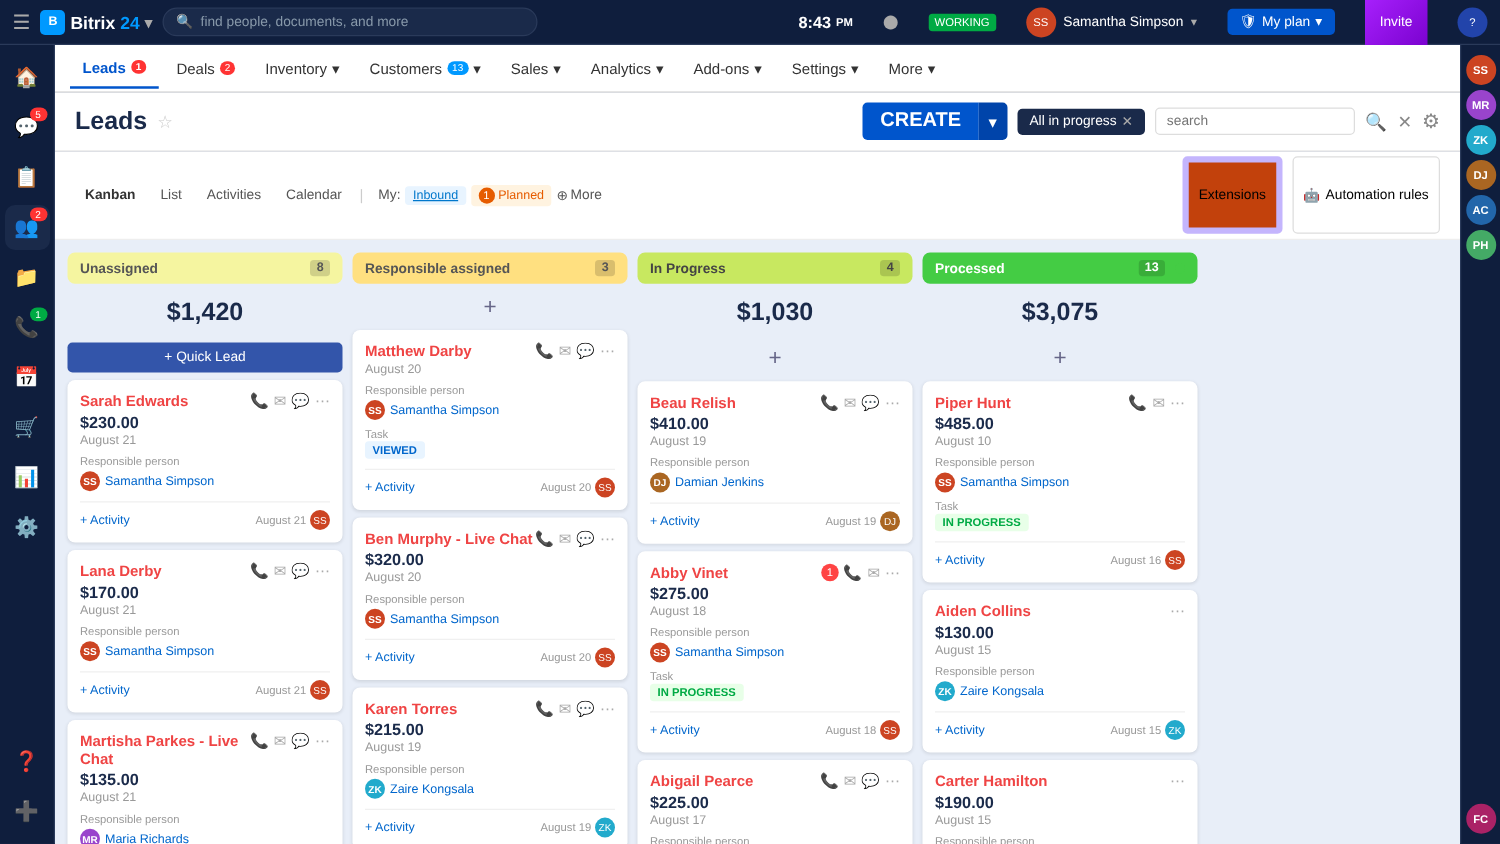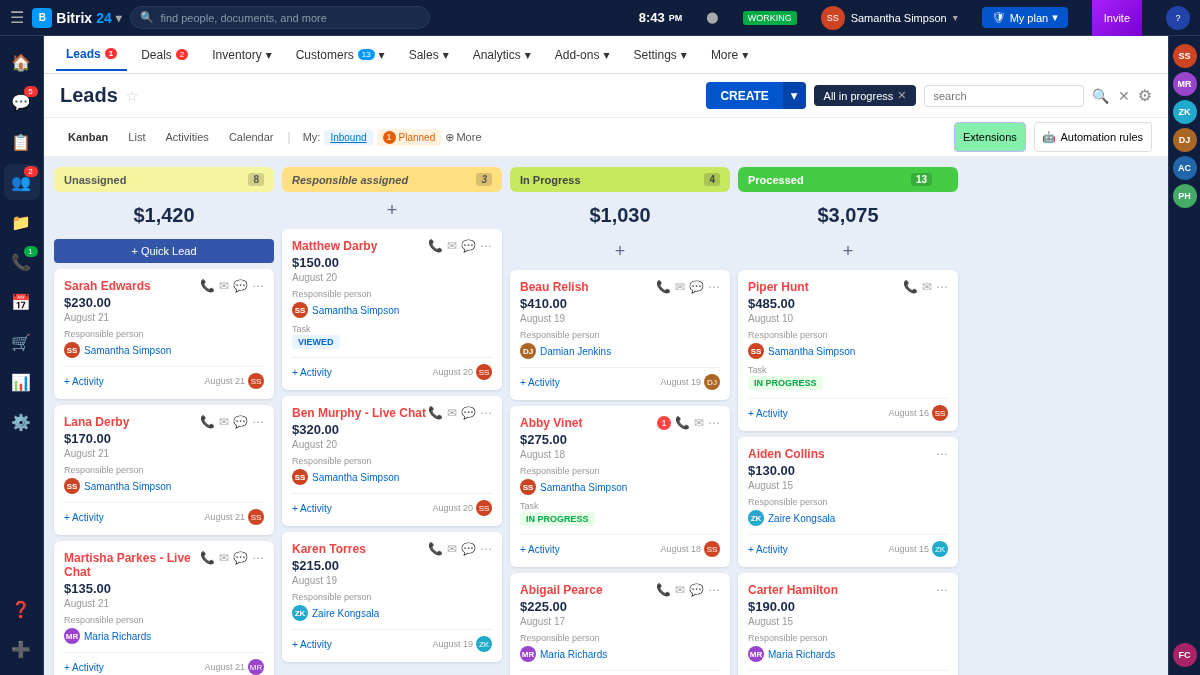--- a/index.html
+++ b/index.html
@@ -37,46 +37,46 @@
     .nav-item.active { color: #0055cc; font-weight: 600; border-bottom: 2px solid #0055cc; border-radius: 0; }
     .nav-badge { background: #ff3333; color: #fff; font-size: 8px; padding: 1px 4px; border-radius: 8px; }
     .nav-badge-blue { background: #0099ff; }
 
     
     .page-header { background: #fff; padding: 8px 16px; display: flex; align-items: center; justify-content: space-between; border-bottom: 1px solid #eee; }
     .page-title-area { display: flex; align-items: center; gap: 8px; }
     .page-title { font-size: 20px; font-weight: 700; color: #1a2a4a; }
     .star-icon { color: #ccc; font-size: 14px; cursor: pointer; }
     .header-actions { display: flex; align-items: center; gap: 8px; }
-    .create-btn { background: #0055cc; color: #fff; border: none; padding: 6px 14px; border-radius: 4px; cursor: pointer; font-size: 12px; font-weight: 600; display: flex; align-items: center; gap: 4px; }
+    .create-btn { background: #0055cc; color: #fff; border: none; padding: 6px 14px; border-radius: 4px; cursor: pointer; font-size: 16px; font-weight: 600; display: flex; align-items: center; gap: 4px; }
     .create-dropdown { background: #0044aa; color: #fff; border: none; padding: 6px 8px; border-radius: 0 4px 4px 0; cursor: pointer; }
     .filter-tag { background: #1a2a4a; color: #fff; padding: 4px 10px; border-radius: 4px; font-size: 11px; display: flex; align-items: center; gap: 4px; }
     .filter-tag .x { cursor: pointer; color: #aaa; }
     .search-input { border: 1px solid #ddd; border-radius: 4px; padding: 4px 8px; font-size: 11px; width: 160px; }
     .settings-icon { color: #888; cursor: pointer; font-size: 16px; }
 
     
     .sub-nav { background: #fff; display: flex; align-items: center; padding: 4px 16px; gap: 4px; border-bottom: 1px solid #eee; }
     .sub-nav-item { padding: 4px 8px; font-size: 11px; color: #555; cursor: pointer; border-radius: 4px; }
     .sub-nav-item.active { font-weight: 600; color: #333; }
     .sub-nav-divider { color: #ccc; margin: 0 2px; }
     .my-label { font-size: 11px; color: #555; margin-left: 6px; }
     .inbound-badge { background: #e8f4ff; color: #0077cc; font-size: 10px; padding: 2px 6px; border-radius: 3px; cursor: pointer; text-decoration: underline; }
     .planned-badge { background: #fff3e0; color: #e65c00; font-size: 10px; padding: 2px 6px; border-radius: 3px; display: flex; align-items: center; gap: 3px; cursor: pointer; }
     .more-btn-small { font-size: 11px; color: #555; cursor: pointer; display: flex; align-items: center; gap: 2px; }
     .right-actions { margin-left: auto; display: flex; gap: 8px; }
-    .ext-btn { border: 1px solid #c4b5fd; background: #86efac; padding: 8px 8px; border-radius: 4px; font-size: 11px; cursor: pointer; display: flex; align-items: center; gap: 4px; }
+    .ext-btn { border: 5px solid #c4b5fd; background: #c2410c; padding: 20px 8px; border-radius: 4px; font-size: 11px; cursor: pointer; display: flex; align-items: center; gap: 4px; }
     .auto-btn { border: 1px solid #ddd; background: #fff; padding: 4px 8px; border-radius: 4px; font-size: 11px; cursor: pointer; display: flex; align-items: center; gap: 4px; }
 
     
     .kanban-board { display: flex; gap: 8px; padding: 10px 10px; overflow-x: auto; background: #e8eef8; flex: 1; }
     .kanban-column { width: 220px; flex-shrink: 0; display: flex; flex-direction: column; gap: 6px; }
     .column-header { border-radius: 6px; padding: 6px 10px; font-size: 11px; font-weight: 600; display: flex; align-items: center; justify-content: space-between; }
     .col-unassigned { background: #f5f5a0; color: #555; }
-    .col-responsible { background: #ffe080; color: #555; font-style: italic; }
+    .col-responsible { background: #ffe080; color: #555; }
     .col-inprogress { background: #c8e860; color: #444; }
     .col-processed { background: #44cc44; color: #fff; }
     .col-badge { background: rgba(0,0,0,0.15); border-radius: 3px; padding: 1px 5px; font-size: 10px; }
     .col-total { font-size: 20px; font-weight: 700; color: #1a2a4a; text-align: center; padding: 6px 0; }
     .add-lead-btn { background: #3355aa; color: #fff; border: none; border-radius: 4px; padding: 6px; cursor: pointer; font-size: 11px; text-align: center; width: 100%; }
     .add-icon-btn { background: none; border: none; color: #668; font-size: 18px; cursor: pointer; text-align: center; width: 100%; padding: 2px 0; }
 
     
     .lead-card { background: #fff; border-radius: 6px; padding: 10px; box-shadow: 0 1px 3px rgba(0,0,0,0.1); position: relative; cursor: pointer; }
     .card-header { display: flex; justify-content: space-between; align-items: flex-start; margin-bottom: 2px; }
@@ -345,21 +345,20 @@
         <div class="lead-card">
           <div class="card-header">
             <span class="card-name">Matthew Darby</span>
             <div class="card-icons">
               <span>📞</span>
               <span>✉</span>
               <span>💬</span>
               <span>⋯</span>
             </div>
           </div>
-          <div class="card-amount">$150.00</div>
           <div class="card-date">August 20</div>
           <div class="card-label">Responsible person</div>
           <div class="card-person">
             <div class="person-avatar avatar-ss">SS</div>
             <span class="person-name">Samantha Simpson</span>
           </div>
           <div class="task-section">
             <div style="font-size:9px;color:#999;">Task</div>
             <span class="task-badge badge-viewed">VIEWED</span>
           </div>

